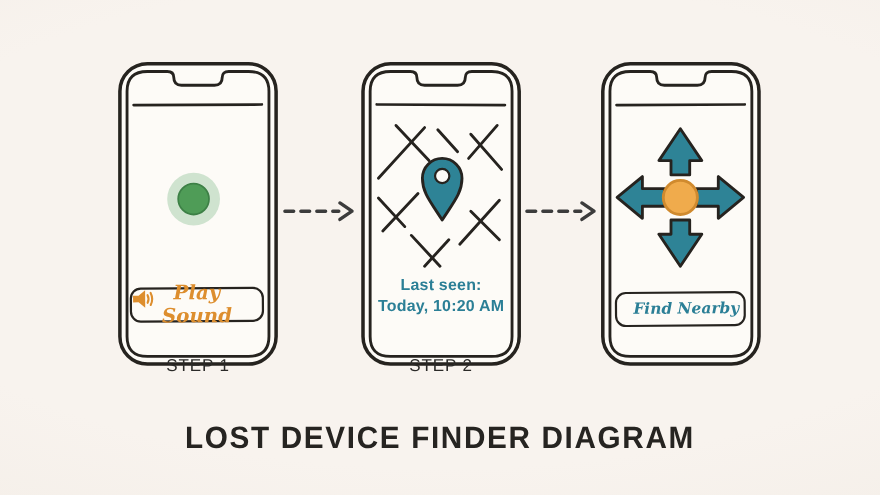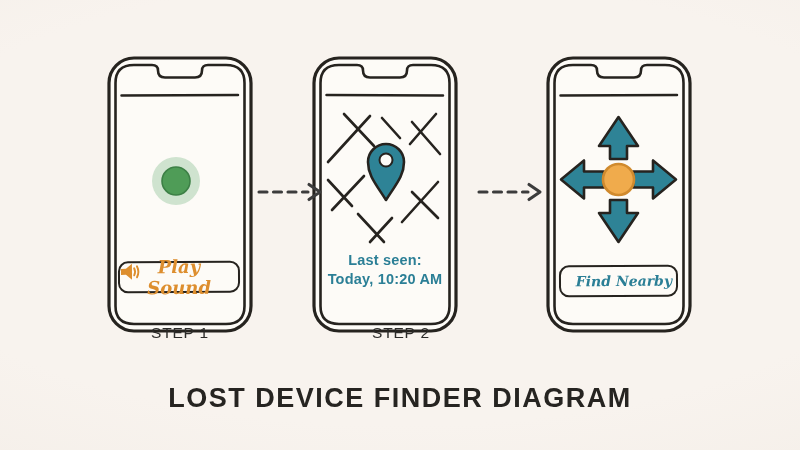--- a/index.html
+++ b/index.html
@@ -53,21 +53,21 @@
     <button class="screen-btn btn-play">
       <span>Play Sound</span>
       <svg width="21" height="17" viewBox="0 0 21 17">
         <polygon points="1,5.5 6,5.5 12,0.5 12,16.5 6,11.5 1,11.5" fill="#dd8e2e"></polygon>
         <path d="M 14.2 5 Q 16 8.5 14.2 12" fill="none" stroke="#dd8e2e" stroke-width="1.9" stroke-linecap="round"></path>
         <path d="M 17 3 Q 19.8 8.5 17 14" fill="none" stroke="#dd8e2e" stroke-width="1.9" stroke-linecap="round"></path>
       </svg>
     </button>
   </div>
 
-  <div class="phone" style="left:312px;top:56px;">
+  <div class="phone" style="left:328px;top:56px;">
     <svg width="146" height="277" viewBox="0 0 146 277">
       <rect x="2" y="2" width="142" height="273" rx="25" fill="#fdfbf7" stroke="#26231f" stroke-width="3.2"></rect>
       <path fill="#fdfbf7" stroke="#26231f" stroke-width="2.6" d="M 8.5 27 Q 8.5 9 27 9 L 45 9 Q 51 9 51 14.5 Q 51 21.5 58 21.5 L 88 21.5 Q 95 21.5 95 14.5 Q 95 9 101 9 L 119 9 Q 137.5 9 137.5 27 L 137.5 250 Q 137.5 268 119 268 L 27 268 Q 8.5 268 8.5 250 Z"></path>
       <path d="M 14.5 39 L 131 39.5" stroke="#26231f" stroke-width="2.5" stroke-linecap="round"></path>
       <g stroke="#26231f" stroke-width="2.6" stroke-linecap="round">
         <path d="M 16 106 L 58 60"></path>
         <path d="M 20 154 L 52 120"></path>
         <path d="M 58 114 L 70 100"></path>
         <path d="M 90 166 L 126 126"></path>
         <path d="M 58 186 L 80 162"></path>

